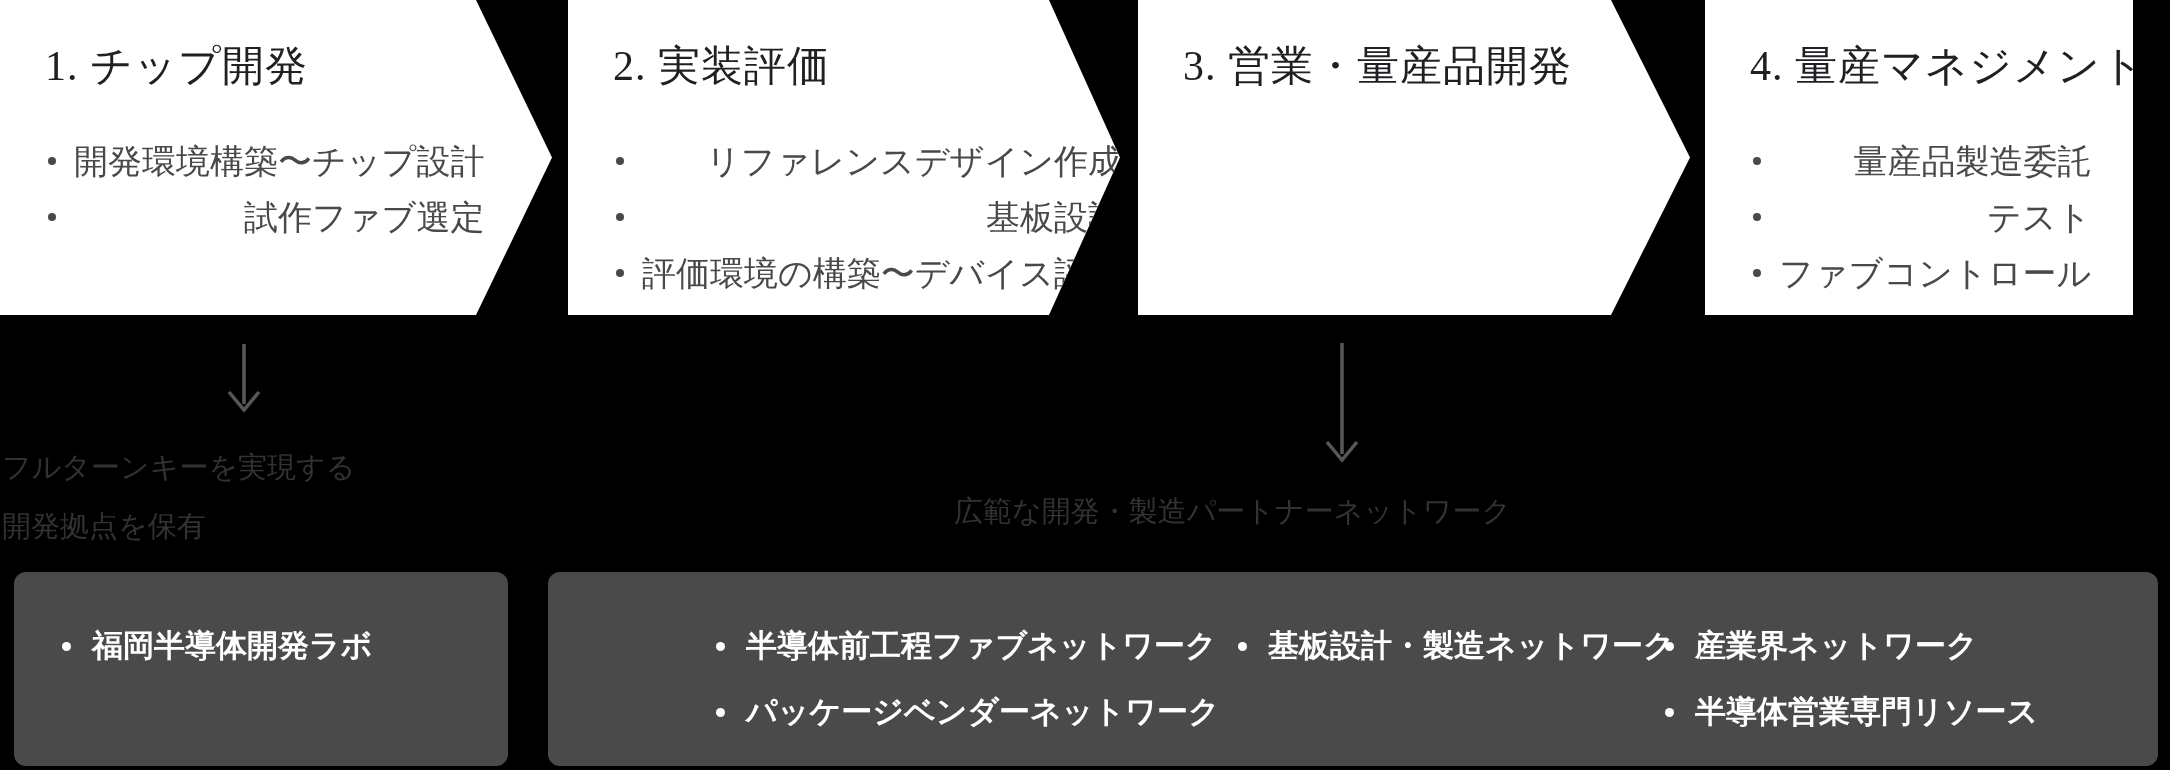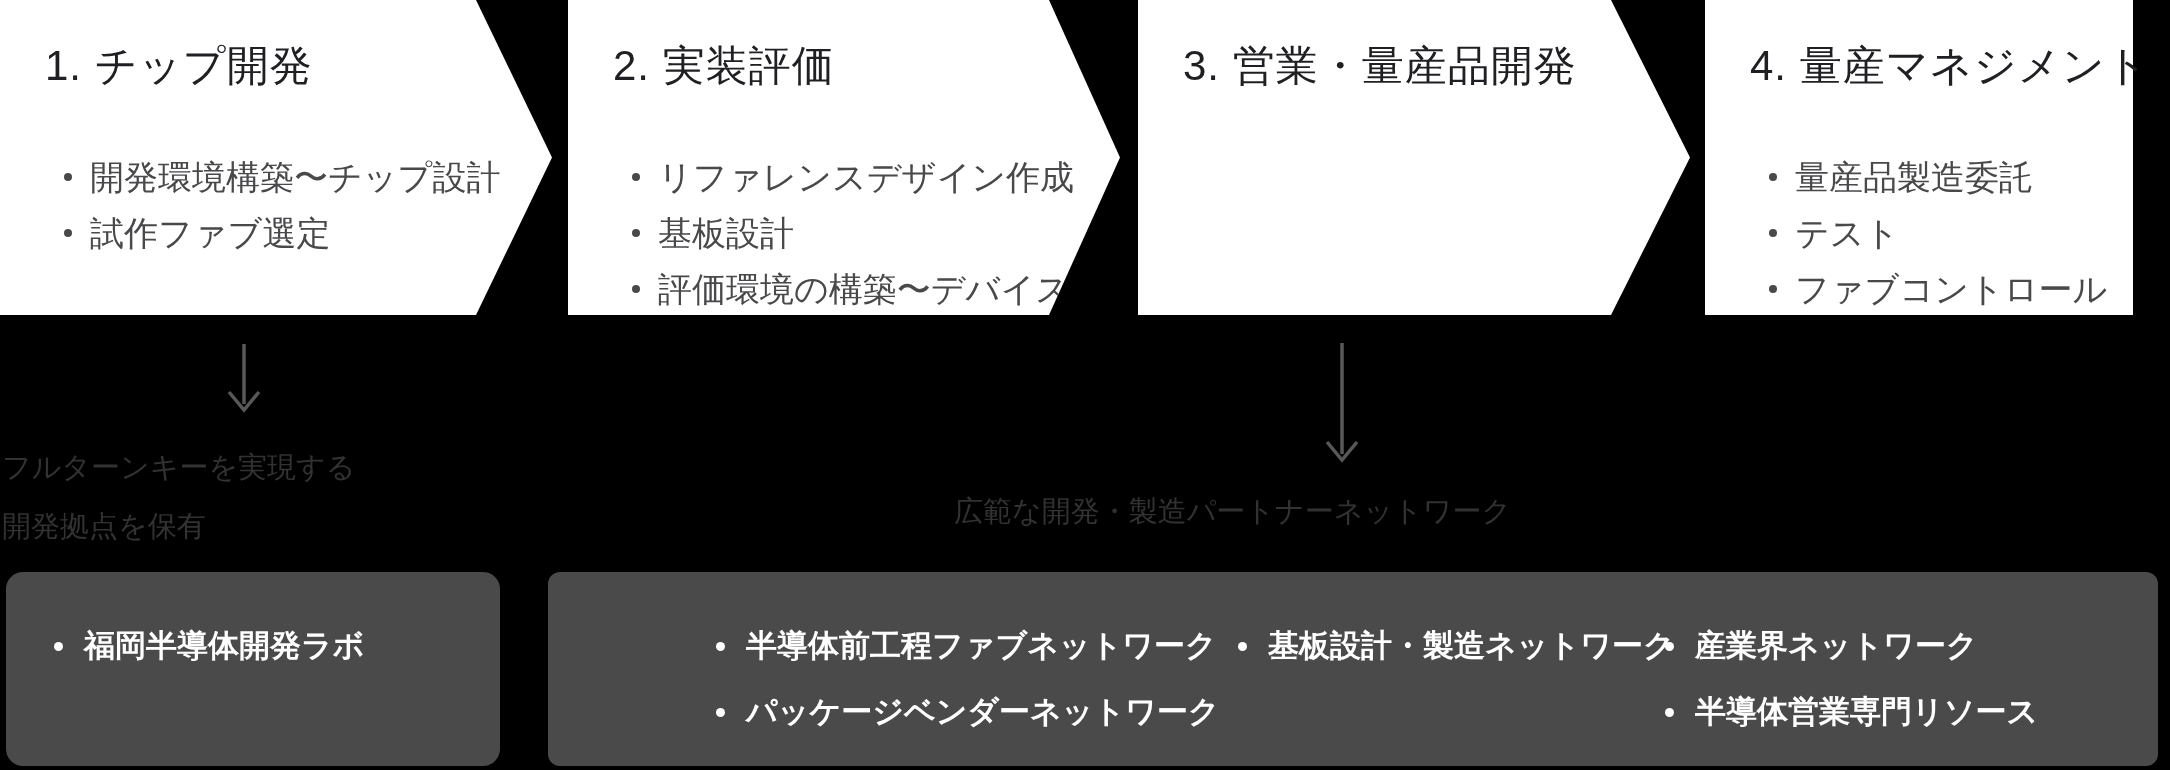--- a/index.html
+++ b/index.html
@@ -32,28 +32,30 @@
     position: absolute;
     left: 45px;
     top: 42px;
     margin: 0;
     font-size: 42px;
     font-weight: 500;
     line-height: 48px;
     color: #202024;
     letter-spacing: 1px;
     white-space: nowrap;
+    font-family: Liberation Serif, serif;
   }
   .stage-items {
     position: absolute;
     left: 0;
     top: 133px;
-    margin: 16px;
+    margin: 0;
     padding: 0;
     list-style: none;
+    text-align: right;
   }
   .stage-items li {
     position: relative;
     padding-left: 74px;
     line-height: 56px;
     font-size: 34px;
     color: #49494c;
     white-space: nowrap;
   }
   .stage-items li::before {
@@ -84,21 +86,21 @@
   .caption-center { left: 948px; top: 487px; line-height: 48px; margin-left: 6px; }
 
   
   .resource-box {
     position: absolute;
     top: 572px;
     height: 194px;
     background: #4a4a4a;
     border-radius: 12px;
   }
-  .resource-left  { left: 6px;   width: 494px; border-radius: 17px; }
+  .resource-left  { left: 14px;   width: 494px; }
   .resource-right { left: 548px; width: 1610px; }
 
   .resource-items {
     position: absolute;
     top: 41px;
     margin: 0;
     padding: 0;
     list-style: none;
   }
   .resource-items li {

